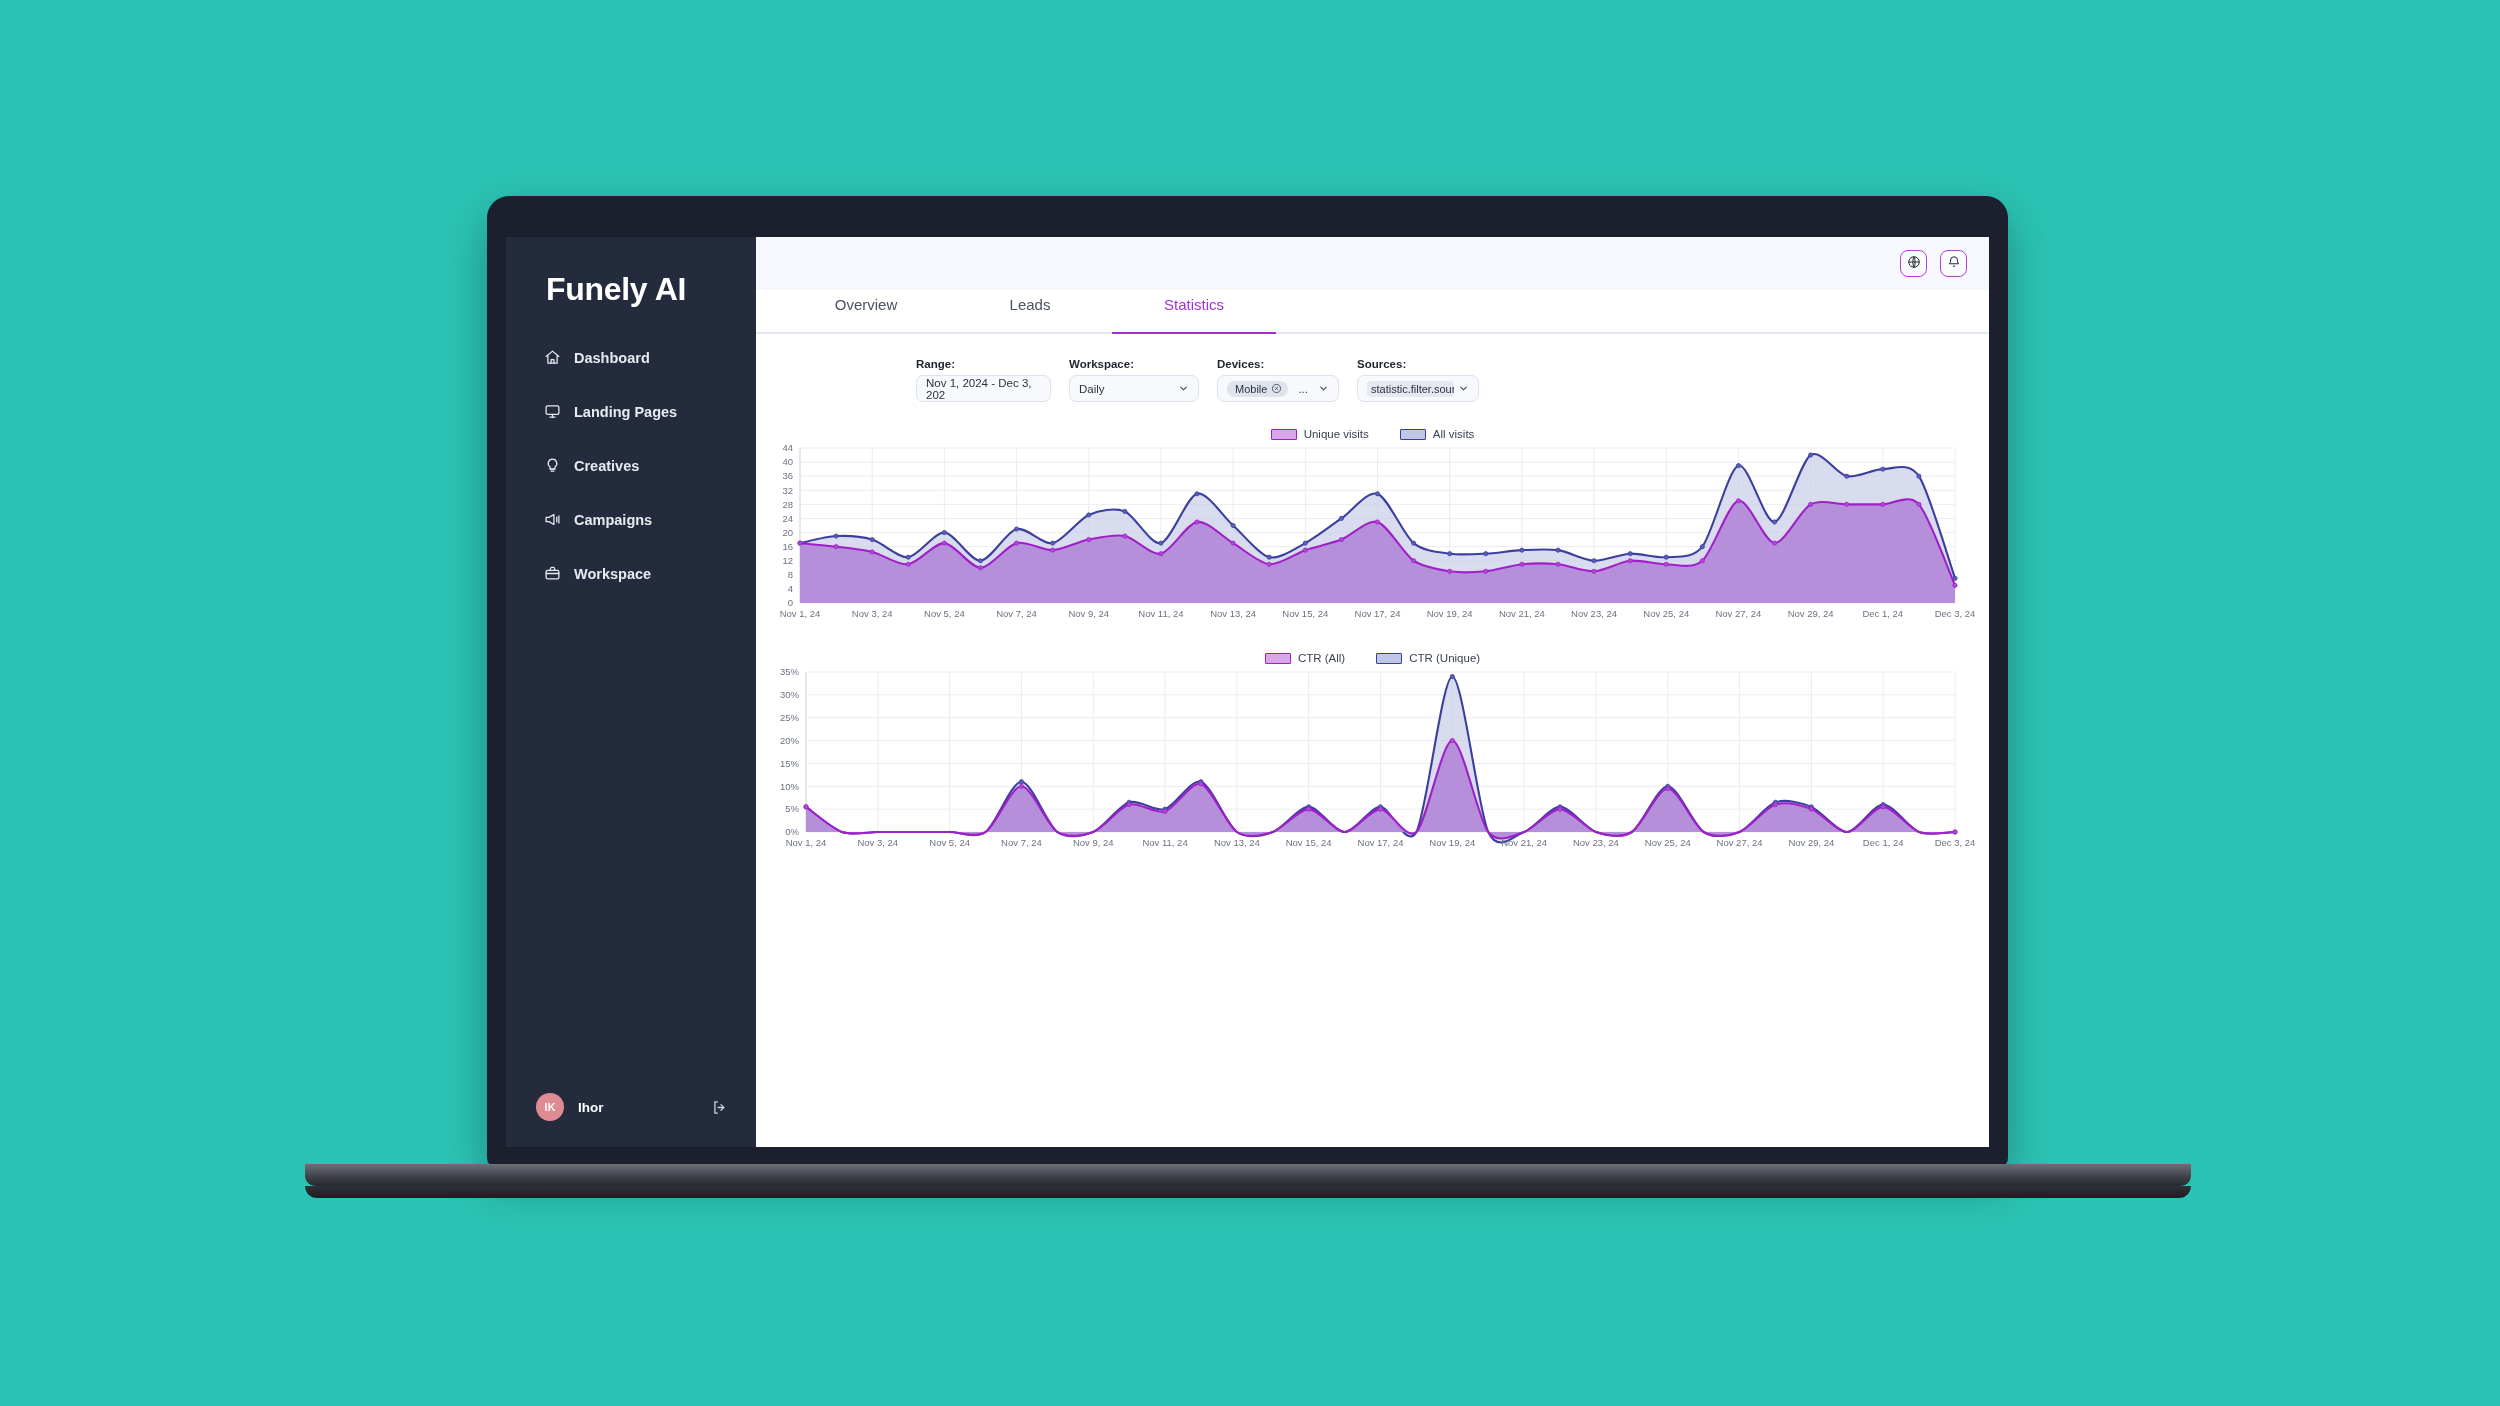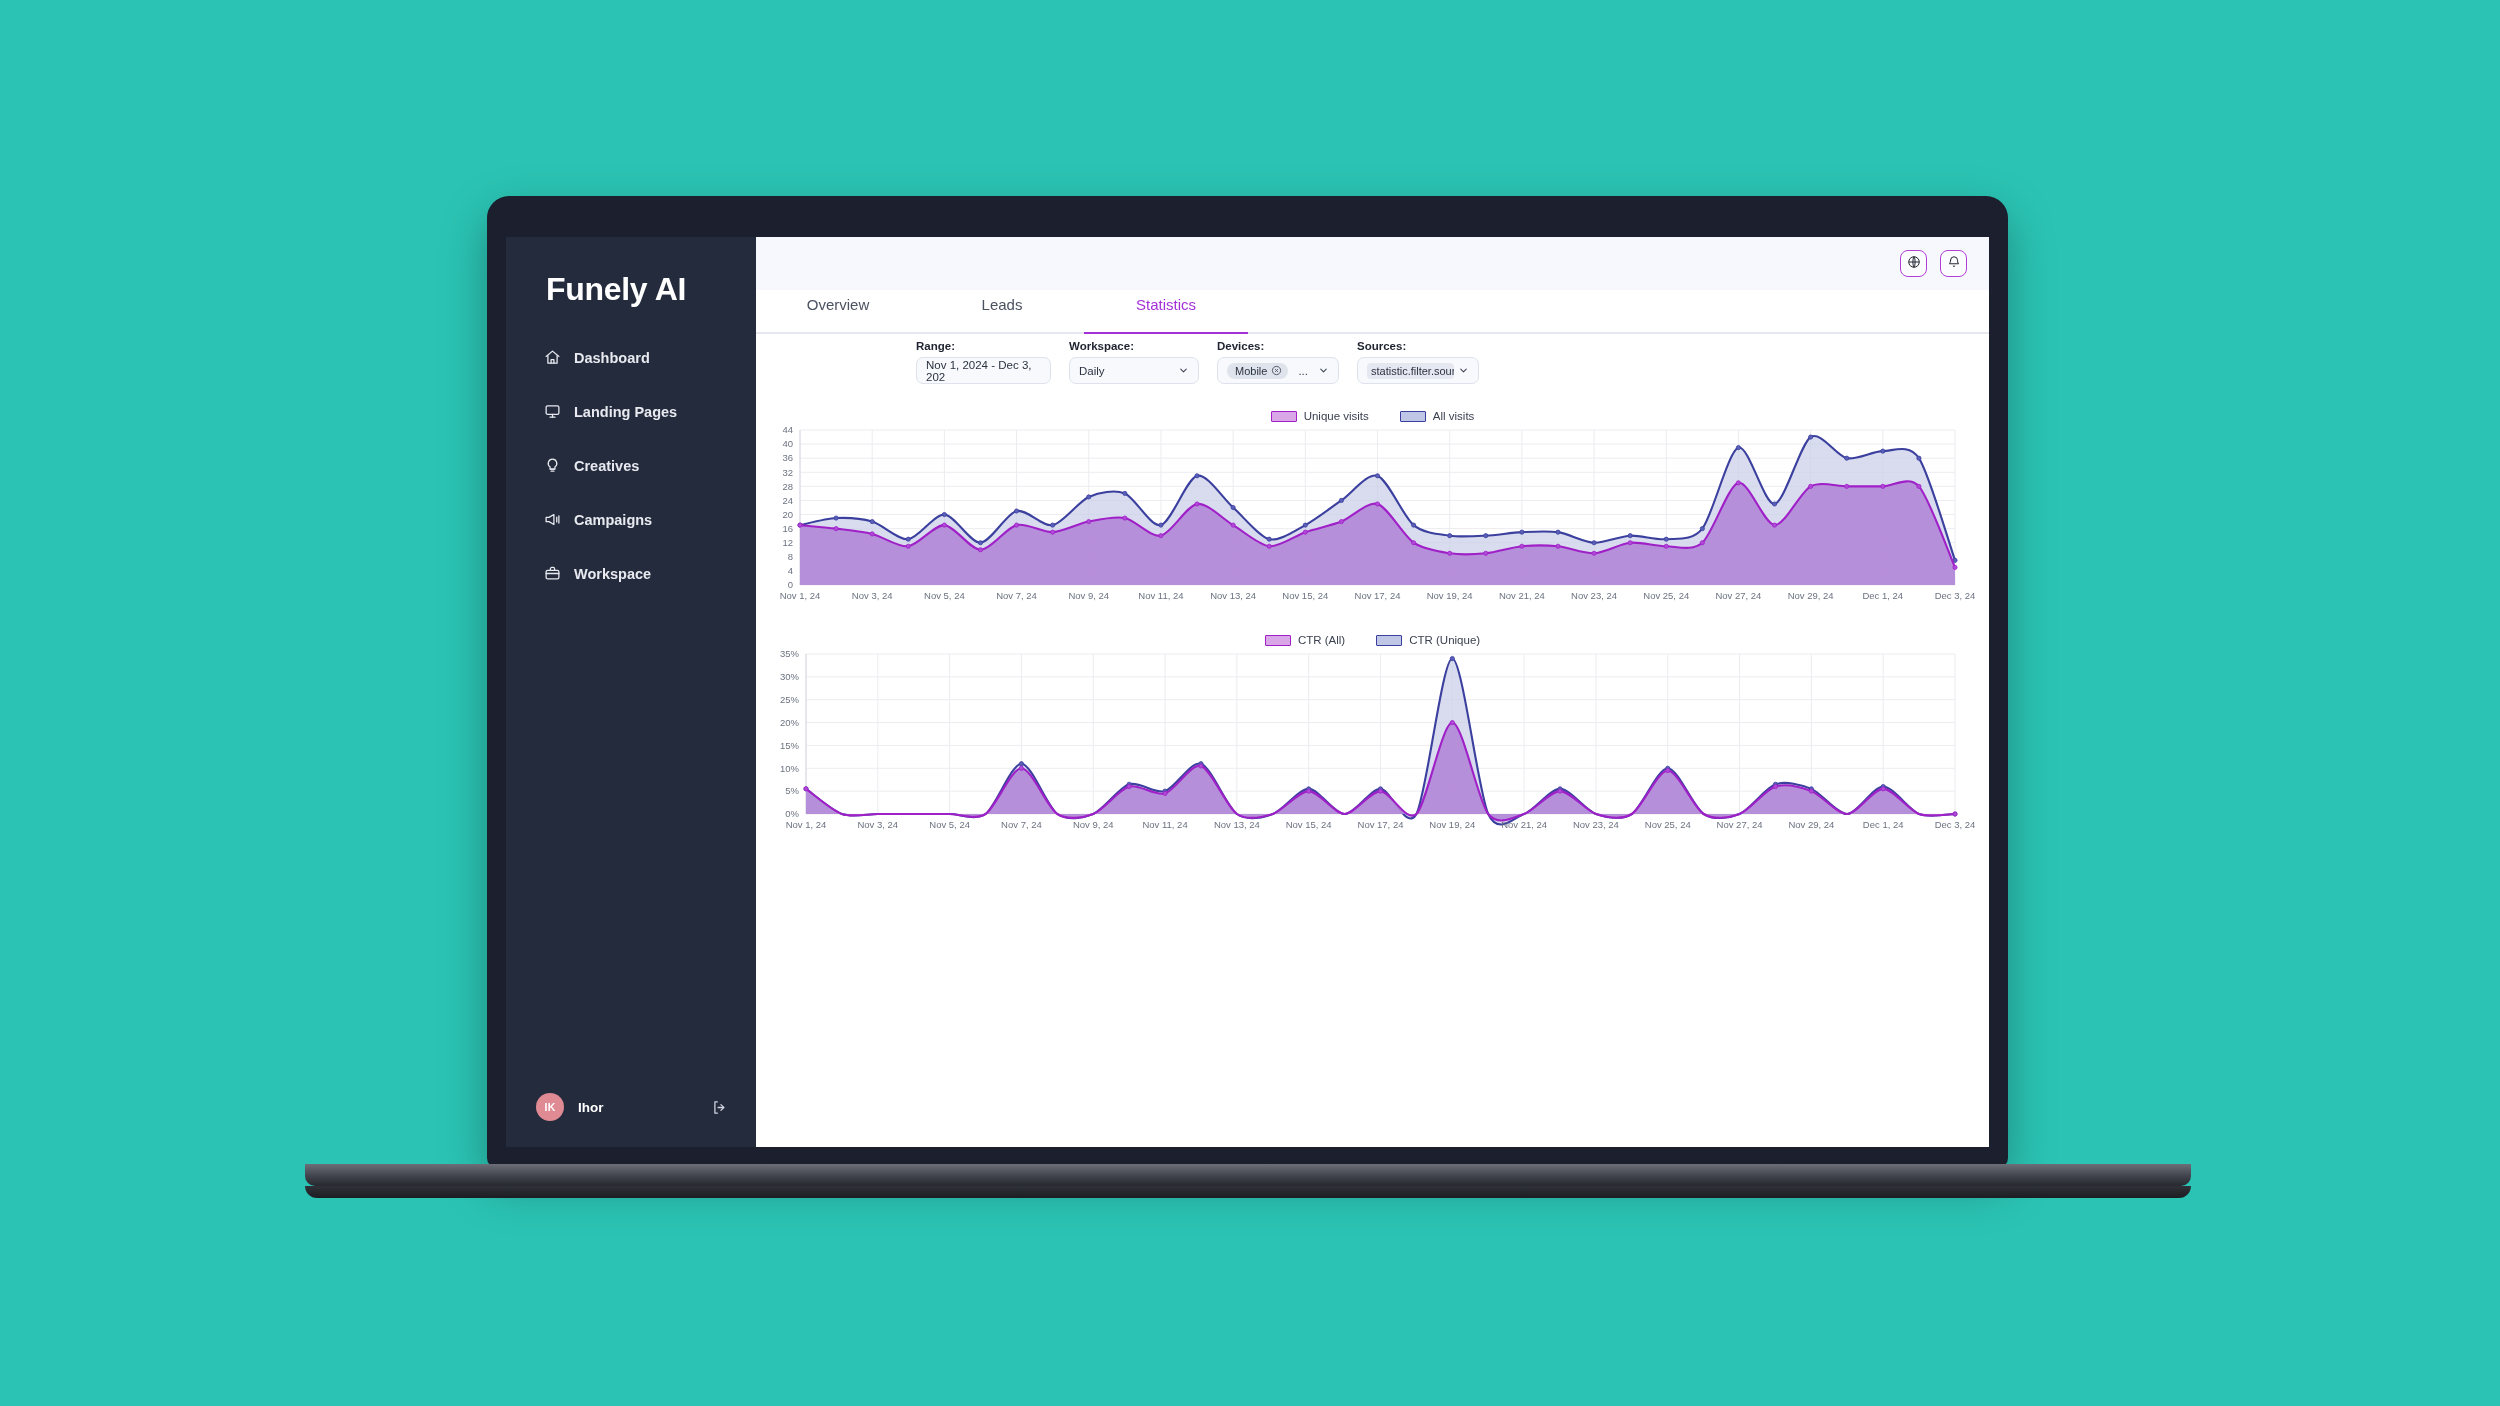--- a/index.html
+++ b/index.html
@@ -111,20 +111,21 @@
     width: 27px; height: 27px;
     border: 1.4px solid #b23fd6;
     border-radius: 8px;
     background: #fbfcfe;
     display: flex; align-items: center; justify-content: center;
     cursor: pointer;
   }
 
   #tabs {
     display: flex;
+    padding-left: 28px;
     border-bottom: 2px solid #e6e8ef;
     height: 44px;
   }
   .tab {
     width: 164px;
     text-align: center;
     font-size: 15px;
     color: #4b5260;
     cursor: pointer;
     padding-top: 6px;
@@ -134,21 +135,21 @@
   .tab.active::after {
     content: ""; position: absolute;
     left: 0; right: 0; bottom: -2px;
     height: 2.5px; background: #a431d6;
   }
 
   
   #filters {
     display: flex;
     gap: 18px;
-    padding: 6px 0 0 160px;
+    padding: 24px 0 0 160px;
     align-items: flex-end;
   }
   .filter-label {
     font-size: 11.5px; font-weight: bold; color: #1f2430;
     margin-bottom: 5px; display: block;
   }
   .filter-box {
     height: 27px;
     border: 1px solid #dde2ec;
     border-radius: 7px;

